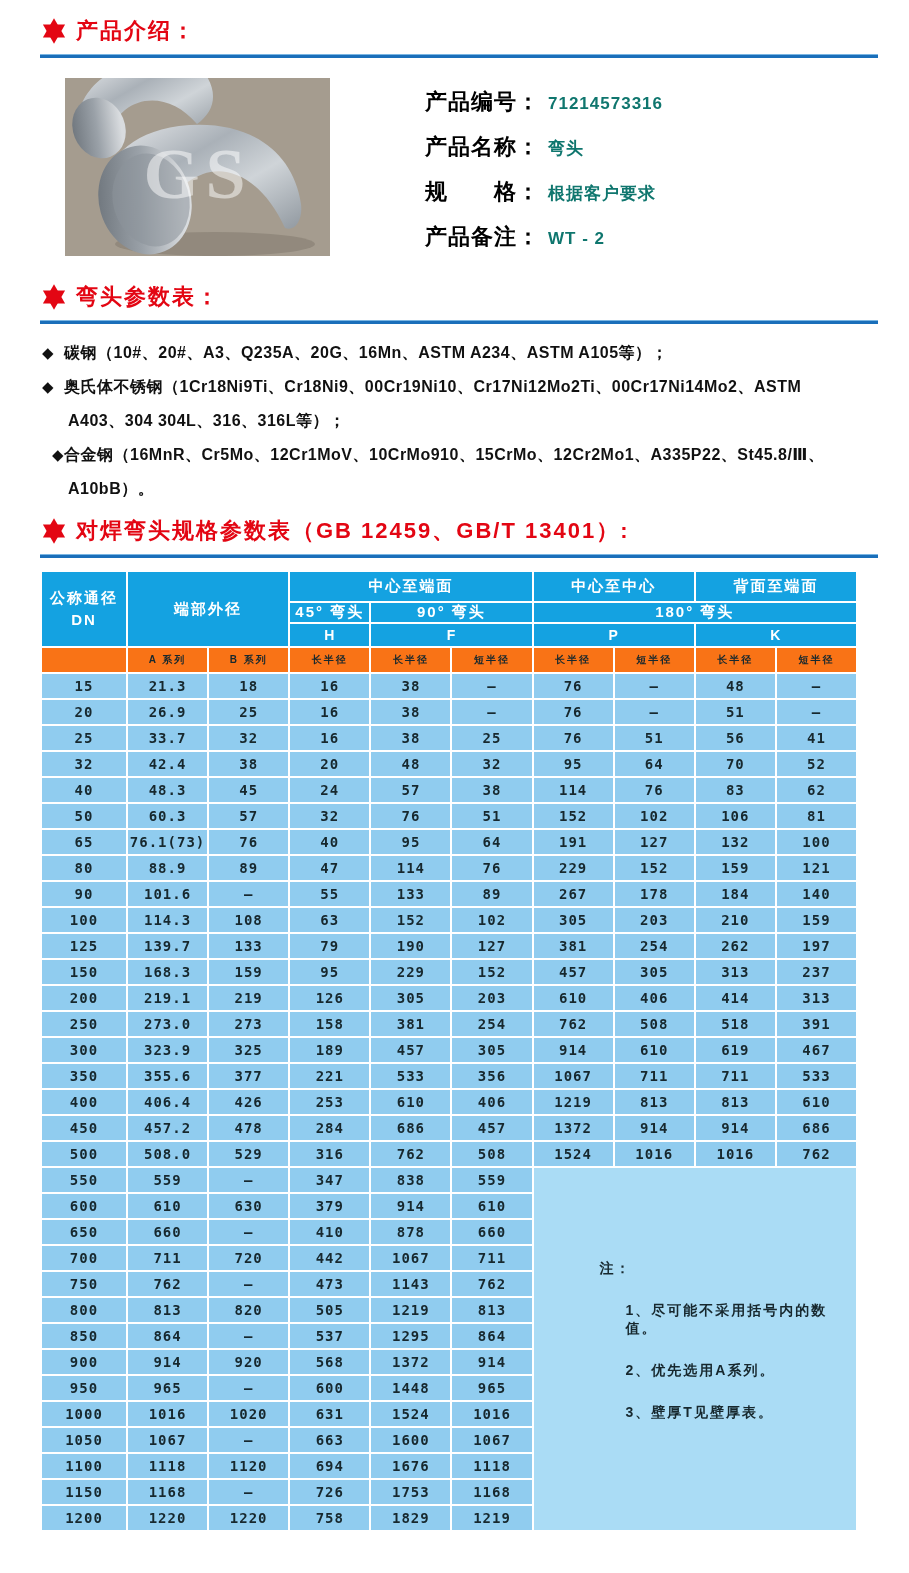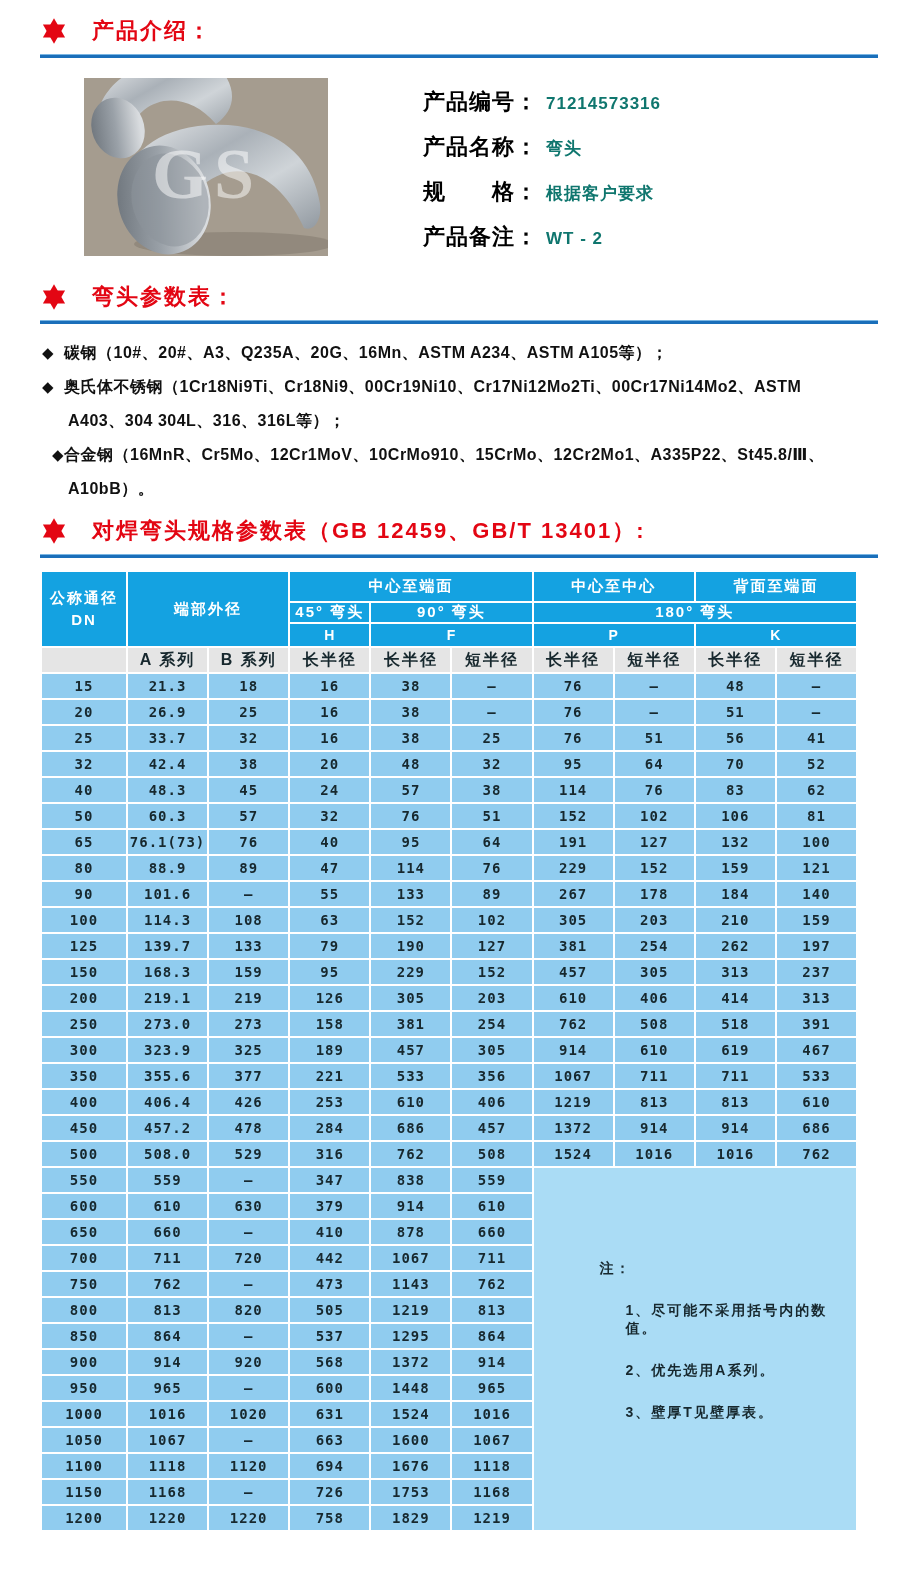--- a/index.html
+++ b/index.html
@@ -5,30 +5,30 @@
   * { margin:0; padding:0; box-sizing:border-box; }
   html,body { background:#fff; }
   body {
     width:909px; height:1573px; overflow:hidden;
     font-family:"Liberation Sans","DejaVu Sans",sans-serif;
     position:relative;
   }
   .page { width:909px; height:1573px; background:#fff; }
 
   
-  .sec-header { display:flex; align-items:center; gap:24px; margin:10px 0 0 40px; }
+  .sec-header { display:flex; align-items:center; gap:8px; margin:10px 0 0 40px; }
   .sec-header.first { margin-top:16px; }
   .sec-title { font-size:22px; font-weight:700; color:#E30613; letter-spacing:2px; }
   .star { width:28px; height:28px; display:inline-block; }
   .divider { height:4px; width:838px; margin:8px 0 0 40px;
              background:linear-gradient(to bottom,#7AB6E3 0 1px,#1A6FBA 1px 4px); }
 
   
   .product-row { display:flex; margin-top:20px; }
-  .photo { width:244px; height:178px; margin-left:84px; background:#A59C8F; position:relative; overflow:hidden; }
+  .photo { width:265px; height:178px; margin-left:65px; background:#A59C8F; position:relative; overflow:hidden; }
   .watermark { position:absolute; left:50%; top:54%; transform:translate(-50%,-50%);
                font-family:"Liberation Serif","DejaVu Serif",serif; font-weight:700;
                font-size:72px; letter-spacing:6px; color:rgba(255,255,255,0.5); }
   .info { margin-left:95px; padding-top:14px; }
   .field { margin-bottom:24px; line-height:19px; white-space:pre; }
   .field .label { color:#000; font-weight:700; font-size:22px; letter-spacing:1px; }
   .field .value { color:#0f766e; font-weight:700; font-size:17px; letter-spacing:1px; margin-left:8px; }
 
   
   .materials { margin-top:12px; width:828px; color:#111; }
@@ -44,21 +44,21 @@
   table.spec col.c0 { width:84px; }
   table.spec th {
     background:#14A2E1; color:#fff; font-weight:700; font-size:15px;
     text-align:center; letter-spacing:2px; padding:0;
   }
   table.spec thead tr:nth-child(1) th { height:29px; }
   table.spec thead tr:nth-child(2) th { height:16px; }
   table.spec thead tr:nth-child(3) th { height:22px; font-size:14px; letter-spacing:1px; }
   .dn-cell div { line-height:22px; }
   tr.subhead td {
-    background:#e5e5e5; color:#17282E; font-weight:700; font-size:16px;
+    background:#f97316; color:#17282E; font-weight:700; font-size:10px;
     height:24px; text-align:center; letter-spacing:2px;
   }
   table.spec tbody td {
     background:#90CCEF; color:#17282E; text-align:center; height:24px;
     font-family:"DejaVu Sans Mono","Liberation Mono",monospace;
     font-size:14px; font-weight:700; letter-spacing:1px; padding:0;
   }
   table.spec tbody td.notes {
     background:#AADCF5; text-align:left; vertical-align:middle; padding-left:66px;
     font-family:"Liberation Sans","DejaVu Sans",sans-serif; letter-spacing:2px;

